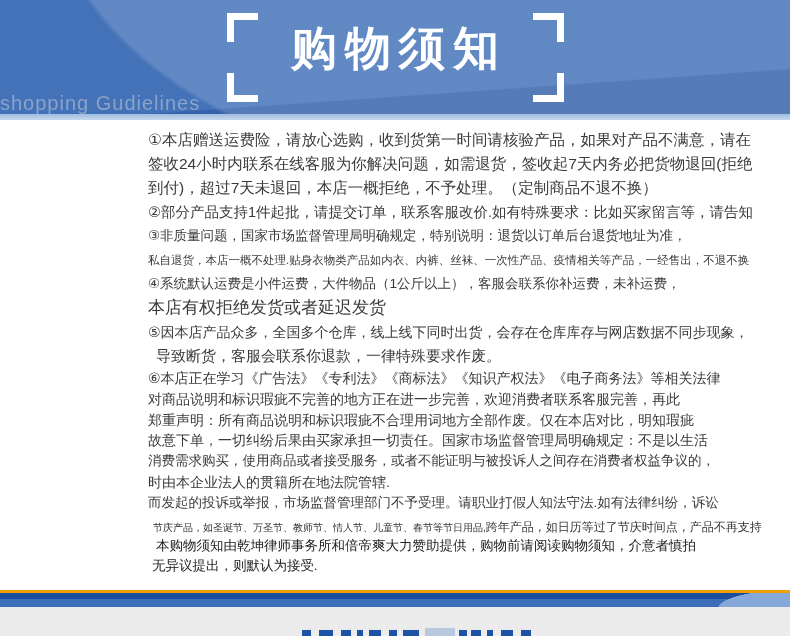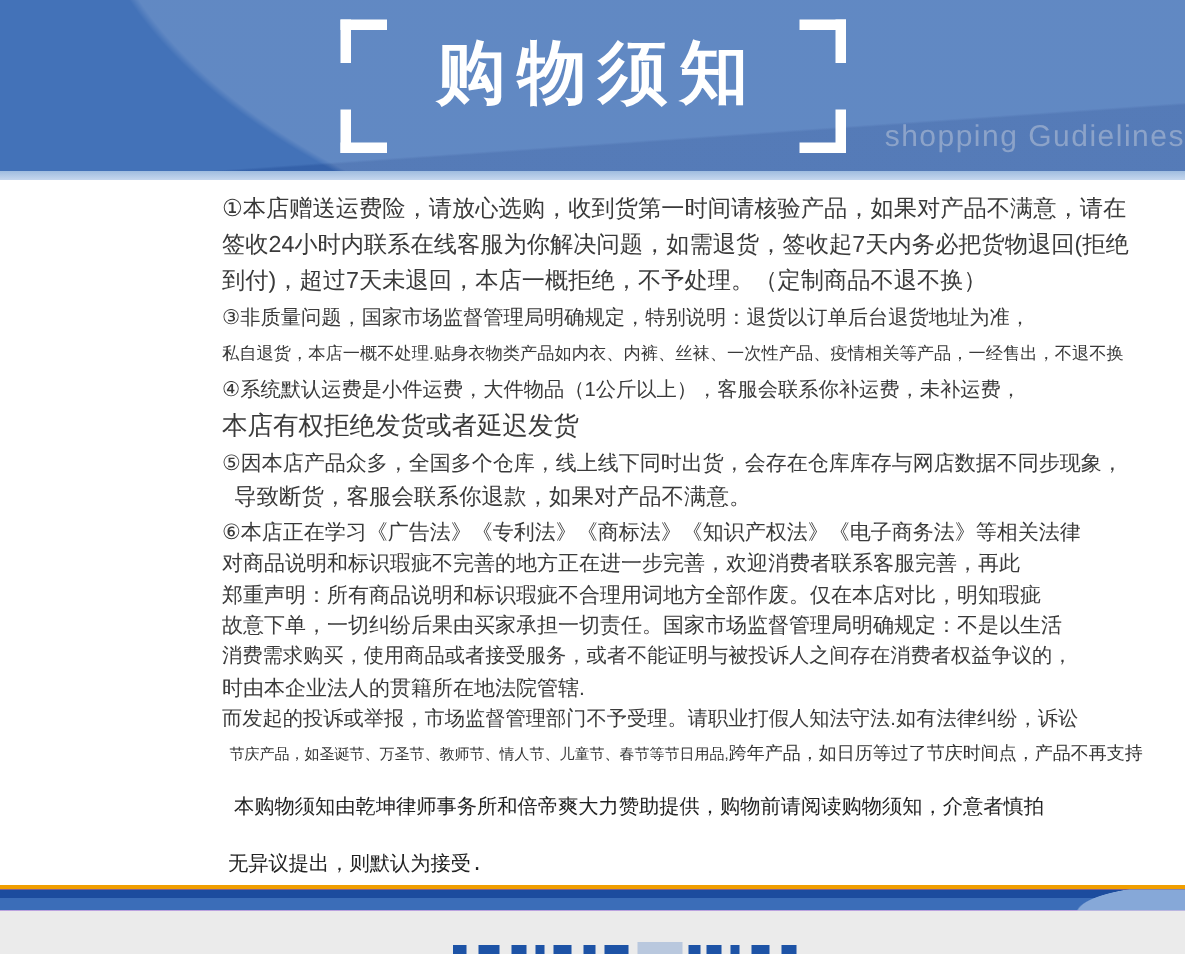--- a/index.html
+++ b/index.html
@@ -13,22 +13,22 @@
       radial-gradient(ellipse 640px 310px at 88% -95px, rgba(255,255,255,0.16) 99%, rgba(255,255,255,0) 100%),
       radial-gradient(ellipse 900px 400px at 28% -190px, rgba(255,255,255,0.10) 99%, rgba(255,255,255,0) 100%),
       linear-gradient(176deg, rgba(0,0,0,0) 73%, #1e50a0 74%),
       #2e62b0;
   }
   .page-title{
     position:absolute;left:0;right:0;top:18px;text-align:center;
     color:#ffffff;font-size:46px;font-weight:bold;letter-spacing:8px;padding-left:8px;
   }
   .page-subtitle{
-    position:absolute;left:0;right:0;top:80px;text-align:right;
-    color:#8ca3c9;font-size:20px;letter-spacing:1px;margin-left:44px;
+    position:absolute;left:0;right:0;top:92px;text-align:left;
+    color:#8ca3c9;font-size:20px;letter-spacing:1px;
   }
   .bk{position:absolute;width:24px;height:22px;border:0 solid #ffffff;}
   .bk-tl{left:227px;top:13px;border-left-width:7px;border-top-width:7px;}
   .bk-bl{left:227px;top:73px;border-left-width:7px;border-bottom-width:7px;}
   .bk-tr{left:533px;top:13px;border-right-width:7px;border-top-width:7px;}
   .bk-br{left:533px;top:73px;border-right-width:7px;border-bottom-width:7px;}
 
   .separator{width:790px;height:6px;background:linear-gradient(180deg,#9fbcdf,#c6d7ee);}
 
   
@@ -36,22 +36,22 @@
     position:relative;width:790px;height:470px;overflow:hidden;background:#ffffff;
     box-sizing:border-box;padding:8px 28px 0 148px;color:#3a3a3a;
   }
   .pgrp{margin:0;}
   .ln{white-space:nowrap;overflow:hidden;line-height:24px;}
   .pgrp-6 .ln{line-height:20.8px;}
   .ln-indent{padding-left:8px;}
   .festival{margin-top:4px;line-height:16px;white-space:nowrap;overflow:hidden;padding-left:5px;color:#333;}
   .festival .small-seg{font-size:10px;margin-top:32px;}
   .festival .rest-seg{font-size:12px;}
-  .serif-line{font-family:Liberation Mono, monospace;font-size:13.5px;line-height:20px;
-    margin-top:18px;padding-left:8px;color:#222;white-space:nowrap;overflow:hidden;}
+  .serif-line{font-family:Liberation Serif, serif;font-size:13.5px;line-height:20px;
+    margin-top:0;padding-left:8px;color:#222;white-space:nowrap;overflow:hidden;}
 
   
   .accent-line{width:790px;height:3px;background:#f09e00;}
   .footer-bar{
     width:790px;height:14px;
     background:
       radial-gradient(ellipse 130px 34px at 790px 16px, #86a8d8 55%, rgba(134,168,216,0) 56%),
       linear-gradient(180deg,#1c4c9e 0%,#1c4c9e 40%,#3b6db8 41%,#3b6db8 100%);
   }
   .bottom-strip{position:relative;width:790px;height:29px;background:#ebebeb;}
@@ -76,35 +76,36 @@
 
   <div class="notices">
 
     <div class="pgrp">
       <div class="ln" style="font-size:15.5px">①本店赠送运费险，请放心选购，收到货第一时间请核验产品，如果对产品不满意，请在</div>
       <div class="ln" style="font-size:15.5px">签收24小时内联系在线客服为你解决问题，如需退货，签收起7天内务必把货物退回(拒绝</div>
       <div class="ln" style="font-size:15.5px">到付)，超过7天未退回，本店一概拒绝，不予处理。（定制商品不退不换）</div>
     </div>
 
     <div class="pgrp">
+      <div class="ln" style="font-size:14.5px">②部分产品支持1件起批，请提交订单，联系客服改价.如有特殊要求：比如买家留言等，请告知</div>
     </div>
 
     <div class="pgrp">
       <div class="ln" style="font-size:13.5px">③非质量问题，国家市场监督管理局明确规定，特别说明：退货以订单后台退货地址为准，</div>
       <div class="ln" style="font-size:11.5px">私自退货，本店一概不处理.贴身衣物类产品如内衣、内裤、丝袜、一次性产品、疫情相关等产品，一经售出，不退不换</div>
     </div>
 
     <div class="pgrp">
       <div class="ln" style="font-size:13.5px">④系统默认运费是小件运费，大件物品（1公斤以上），客服会联系你补运费，未补运费，</div>
       <div class="ln" style="font-size:17px">本店有权拒绝发货或者延迟发货</div>
     </div>
 
     <div class="pgrp">
       <div class="ln" style="font-size:14px">⑤因本店产品众多，全国多个仓库，线上线下同时出货，会存在仓库库存与网店数据不同步现象，</div>
-      <div class="ln ln-indent" style="font-size:15px">导致断货，客服会联系你退款，如果对产品不满意。</div>
+      <div class="ln ln-indent" style="font-size:15px">导致断货，客服会联系你退款，一律特殊要求作废。</div>
     </div>
 
     <div class="pgrp pgrp-6">
       <div class="ln" style="font-size:14px">⑥本店正在学习《广告法》《专利法》《商标法》《知识产权法》《电子商务法》等相关法律</div>
       <div class="ln" style="font-size:14px">对商品说明和标识瑕疵不完善的地方正在进一步完善，欢迎消费者联系客服完善，再此</div>
       <div class="ln" style="font-size:14px">郑重声明：所有商品说明和标识瑕疵不合理用词地方全部作废。仅在本店对比，明知瑕疵</div>
       <div class="ln" style="font-size:14px">故意下单，一切纠纷后果由买家承担一切责任。国家市场监督管理局明确规定：不是以生活</div>
       <div class="ln" style="font-size:13.5px">消费需求购买，使用商品或者接受服务，或者不能证明与被投诉人之间存在消费者权益争议的，</div>
       <div class="ln" style="font-size:14px">时由本企业法人的贯籍所在地法院管辖.</div>
       <div class="ln" style="font-size:13.5px">而发起的投诉或举报，市场监督管理部门不予受理。请职业打假人知法守法.如有法律纠纷，诉讼</div>

